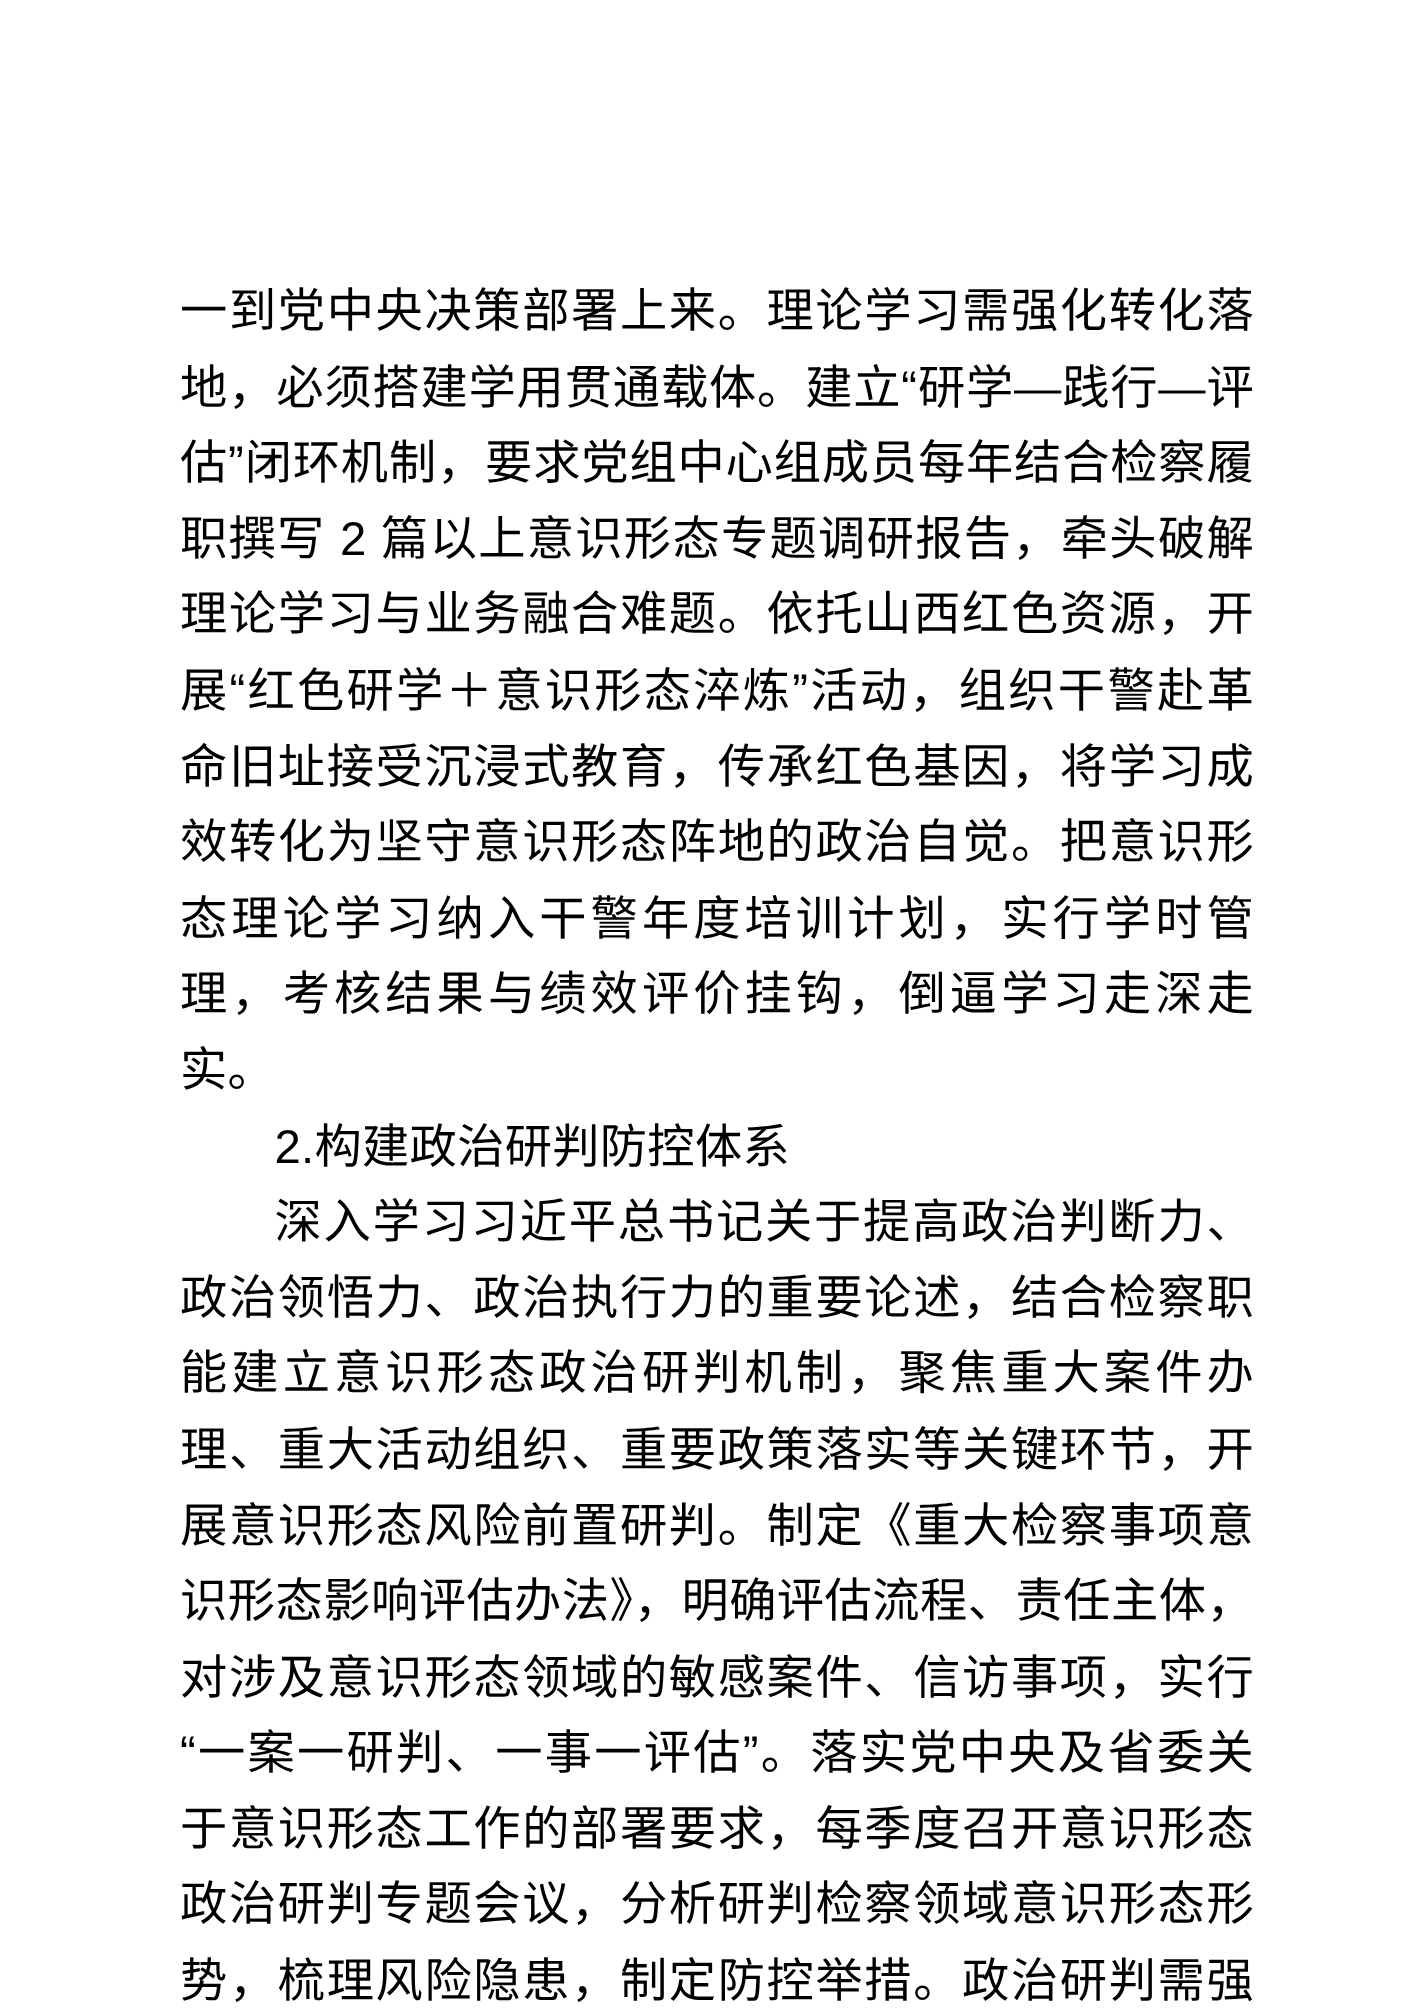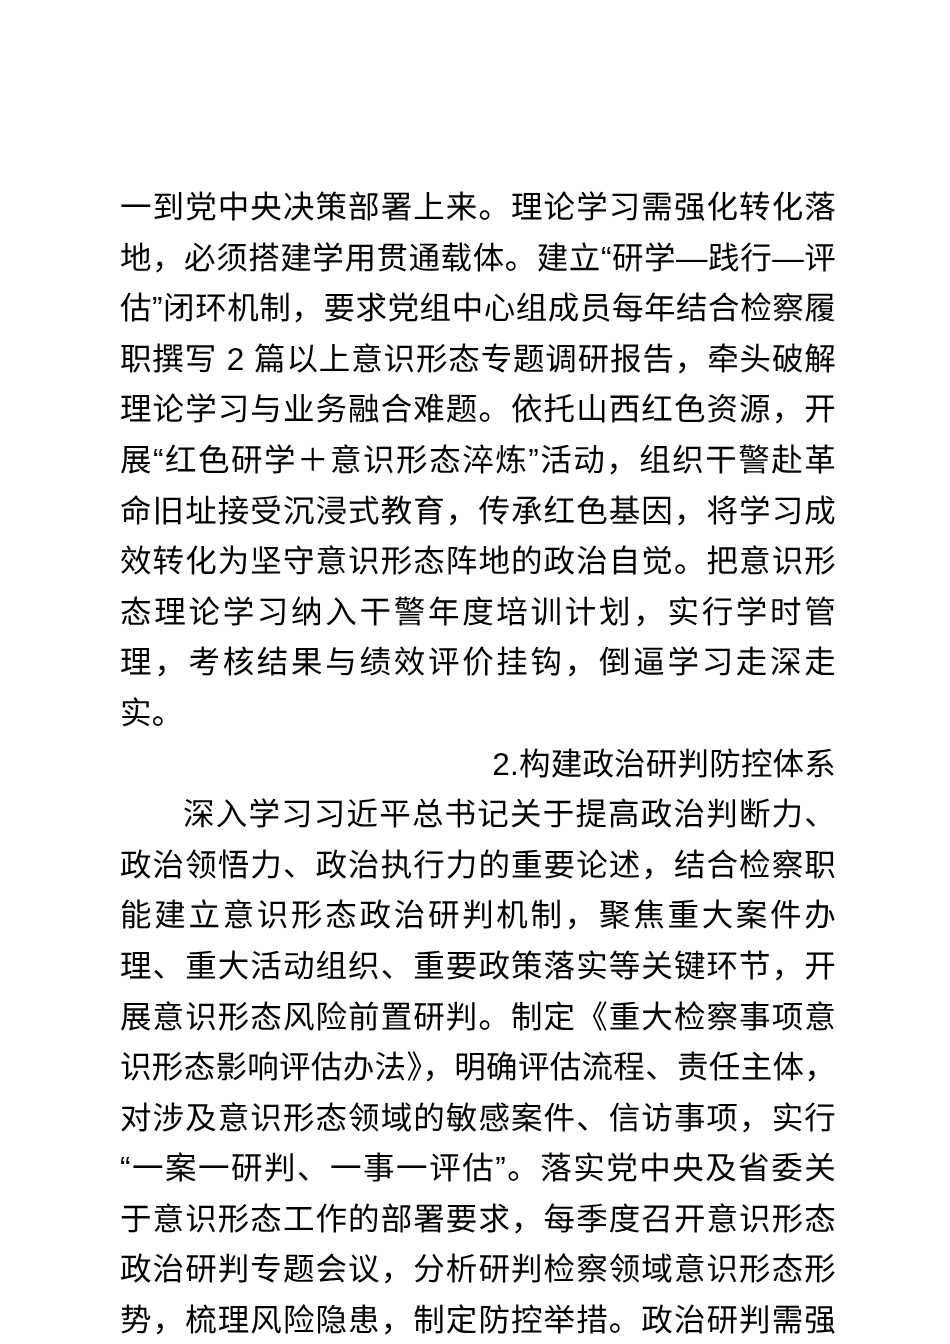--- a/index.html
+++ b/index.html
@@ -39,21 +39,21 @@
     font-weight: 400;
   }
   .para.continued {
     text-indent: 0;
   }
   .para.indented {
     text-indent: 2em;
   }
   .para.heading {
     text-indent: 2em;
-    text-align: right;
+    text-align: left;
   }
   .para + .para {
     margin-top: 0;
   }
 </style>
 </head>
 <body>
 
 <div class="page">
   <div class="doc-body">

